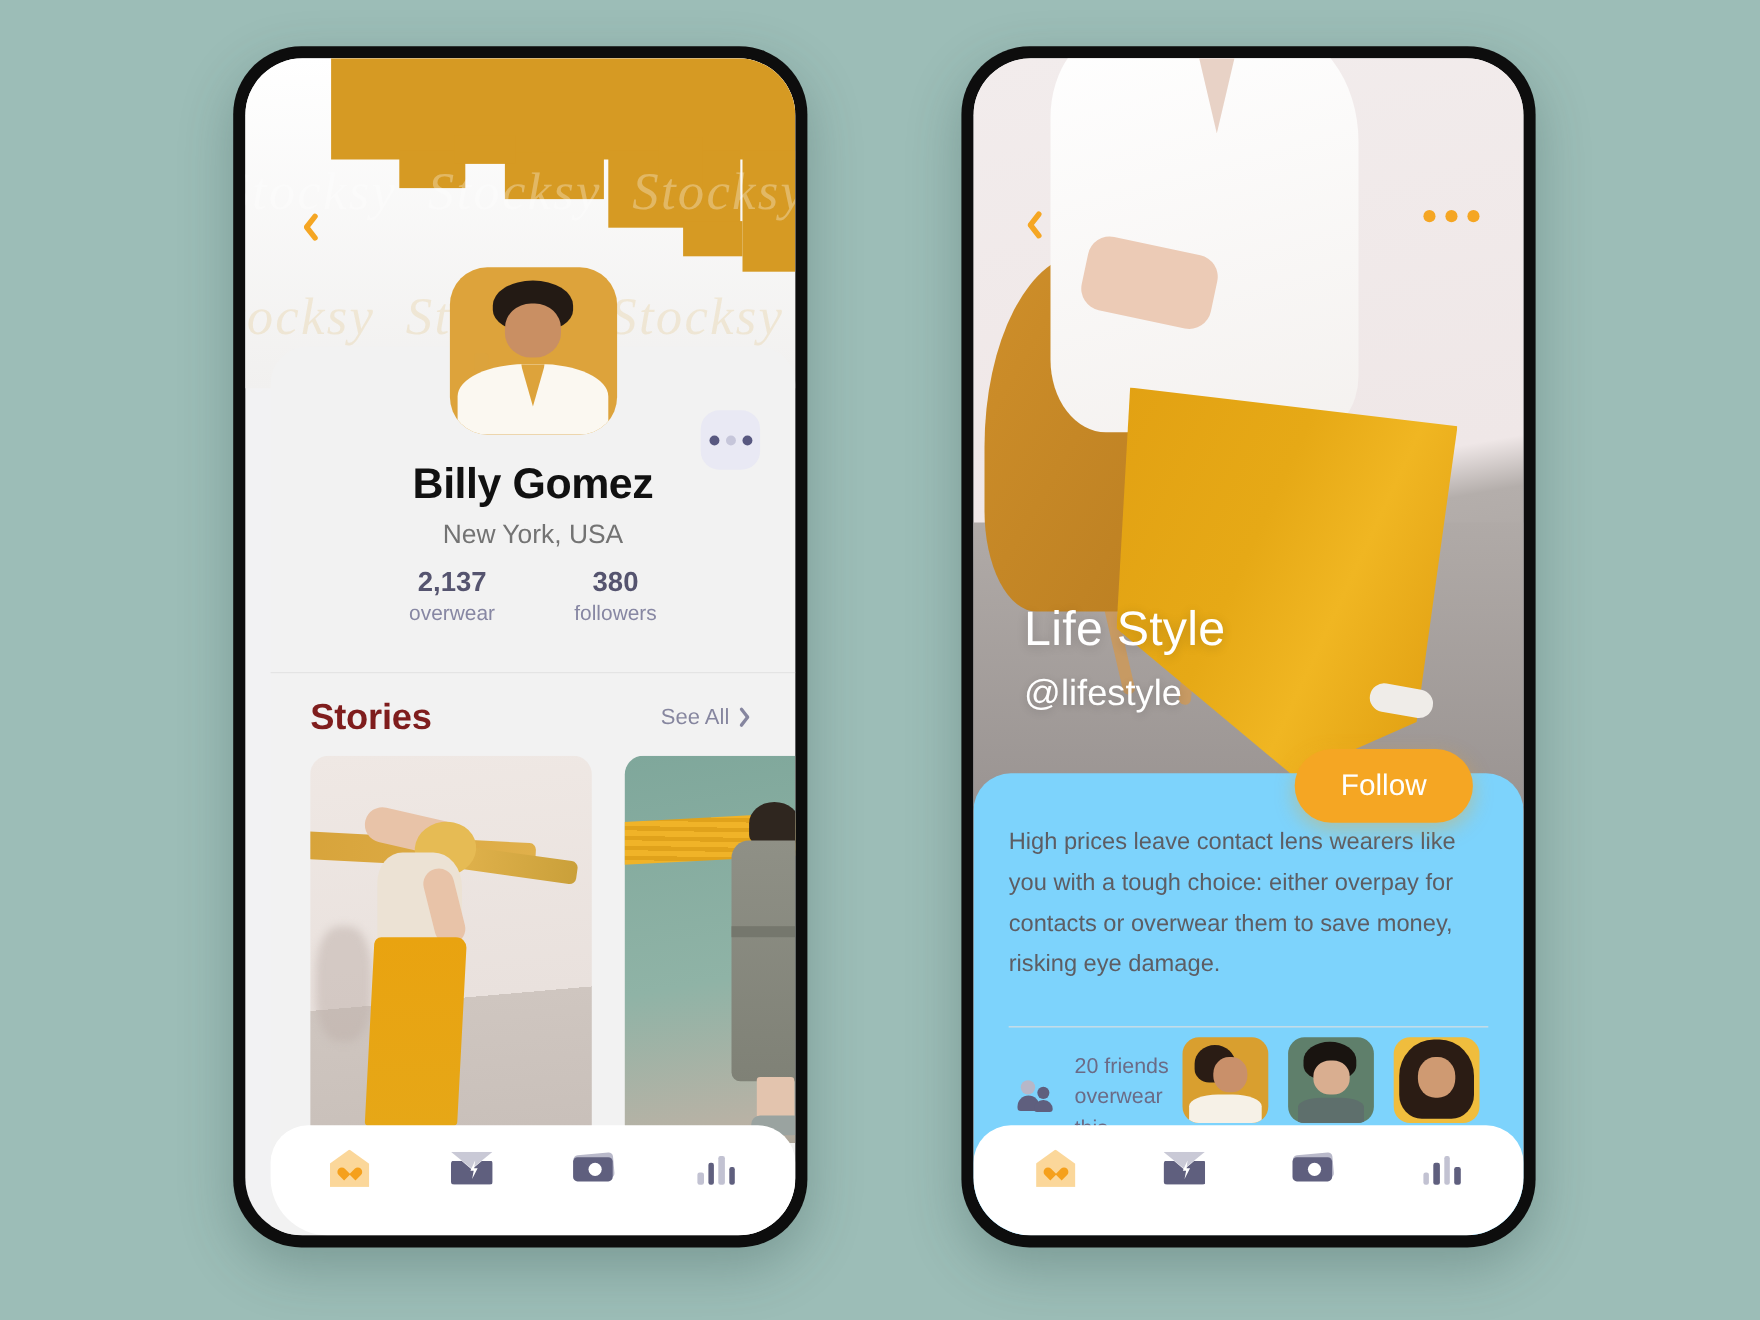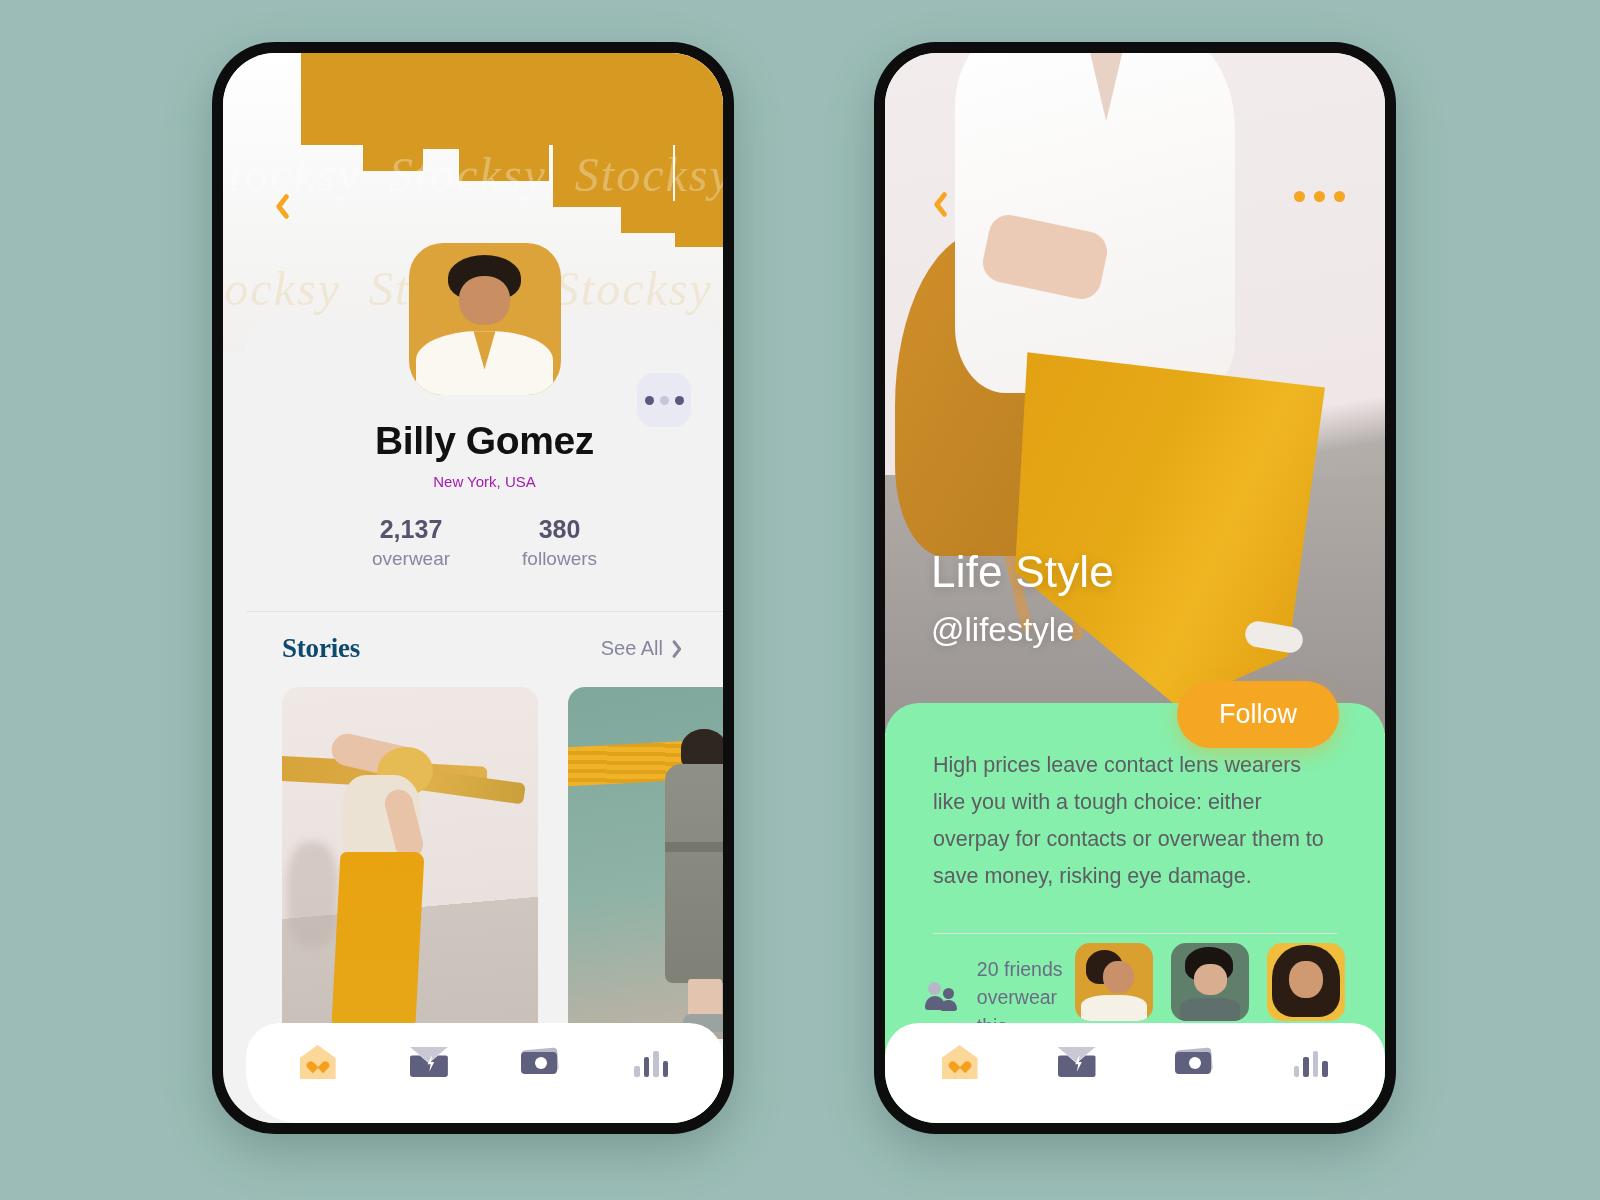--- a/index.html
+++ b/index.html
@@ -96,37 +96,37 @@
   .av-shirt::before{content:"";position:absolute;left:42%;top:0;width:16%;height:100%;
              background:#dda33b;clip-path:polygon(0 0,100% 0,50% 60%);}
   .av-deco{position:absolute;width:13px;height:16px;background:#dca33c;border-radius:3px;}
 
   .p1-name {
     position:absolute; top:104px; left:0; right:0; text-align:center;
     font-size:39px; font-weight:bold; color:#111; letter-spacing:-.4px;
   }
   .p1-loc {
     position:absolute; top:158px; left:0; right:0; text-align:center;
-    font-size:15px; color:#a21caf;
+    font-size:24px; color:#737373;
   }
   .p1-stats{
     position:absolute; top:200px; left:0; right:0;
     display:flex; justify-content:center; gap:72px;
   }
   .stat{ text-align:center; cursor:pointer; }
   .stat .num{ font-size:25px; font-weight:bold; color:#55546f; }
   .stat .lbl{ font-size:19px; color:#8787a3; margin-top:4px; }
 
   .divider{ position:absolute; left:0; right:0; top:296px; height:1px; background:#e3e3e3; }
 
   .stories-head{
     position:absolute; top:318px; left:36px; right:34px;
     display:flex; align-items:center; justify-content:space-between;
   }
-  .stories-head .t{ font-size:27px; font-weight:bold; color:#0c4a6e; letter-spacing:-.2px;font-family:Liberation Serif, serif; }
+  .stories-head .t{ font-size:33px; font-weight:bold; color:#7f1d1d; letter-spacing:-.2px; }
   .see-all{ display:flex; align-items:center; gap:13px; cursor:pointer; }
   .see-all span{ font-size:20px; color:#86869f; }
   .chev-r{ position:relative; width:13px; height:22px; }
   .chev-r::before,.chev-r::after{
     content:""; position:absolute; left:3px; width:3.2px; height:12px;
     border-radius:2px; background:#86869f;
   }
   .chev-r::before{ top:0; transform:rotate(-38deg); transform-origin:bottom center; }
   .chev-r::after { top:10px; transform:rotate(38deg); transform-origin:top center; }
 
@@ -263,21 +263,21 @@
   .p2-handle{ position:absolute; left:46px; top:558px; z-index:30;
              font-size:33px; color:#fff; text-shadow:0 2px 8px rgba(0,0,0,.18); }
 
   .follow-btn{ position:absolute; right:46px; top:628px; z-index:35;
              padding:18px 42px; border-radius:34px; background:#f5a623;
              color:#fff; font-size:27px; border:none; cursor:pointer;
              box-shadow:0 6px 18px rgba(245,166,35,.38);
              font-family:"Liberation Sans", sans-serif; }
 
   .p2-card{ position:absolute; left:0; right:0; top:650px; bottom:0;
-            background:#86efac; border-radius:34px 34px 0 0; padding:44px 48px 0; }
+            background:#7dd3fc; border-radius:34px 34px 0 0; padding:44px 32px 0; }
   .p2-body{ font-size:21.5px; line-height:1.72; color:#5d5d63; }
   .p2-rule{ margin:38px 0 0; height:1px; background:#e0e0e0; }
 
   .friends{ position:absolute; left:40px; right:40px; top:222px;
             display:flex; align-items:center; }
   .friends-left{ display:flex; align-items:center; gap:18px;margin-top:30px; }
   .ic-people{ position:relative; width:40px; height:30px; }
   .ic-people .h1{ position:absolute; left:3px; top:0;  width:13px; height:13px;
             border-radius:50%; background:#b7b7c8; }
   .ic-people .b1{ position:absolute; left:0;  top:14px; width:20px; height:14px;

